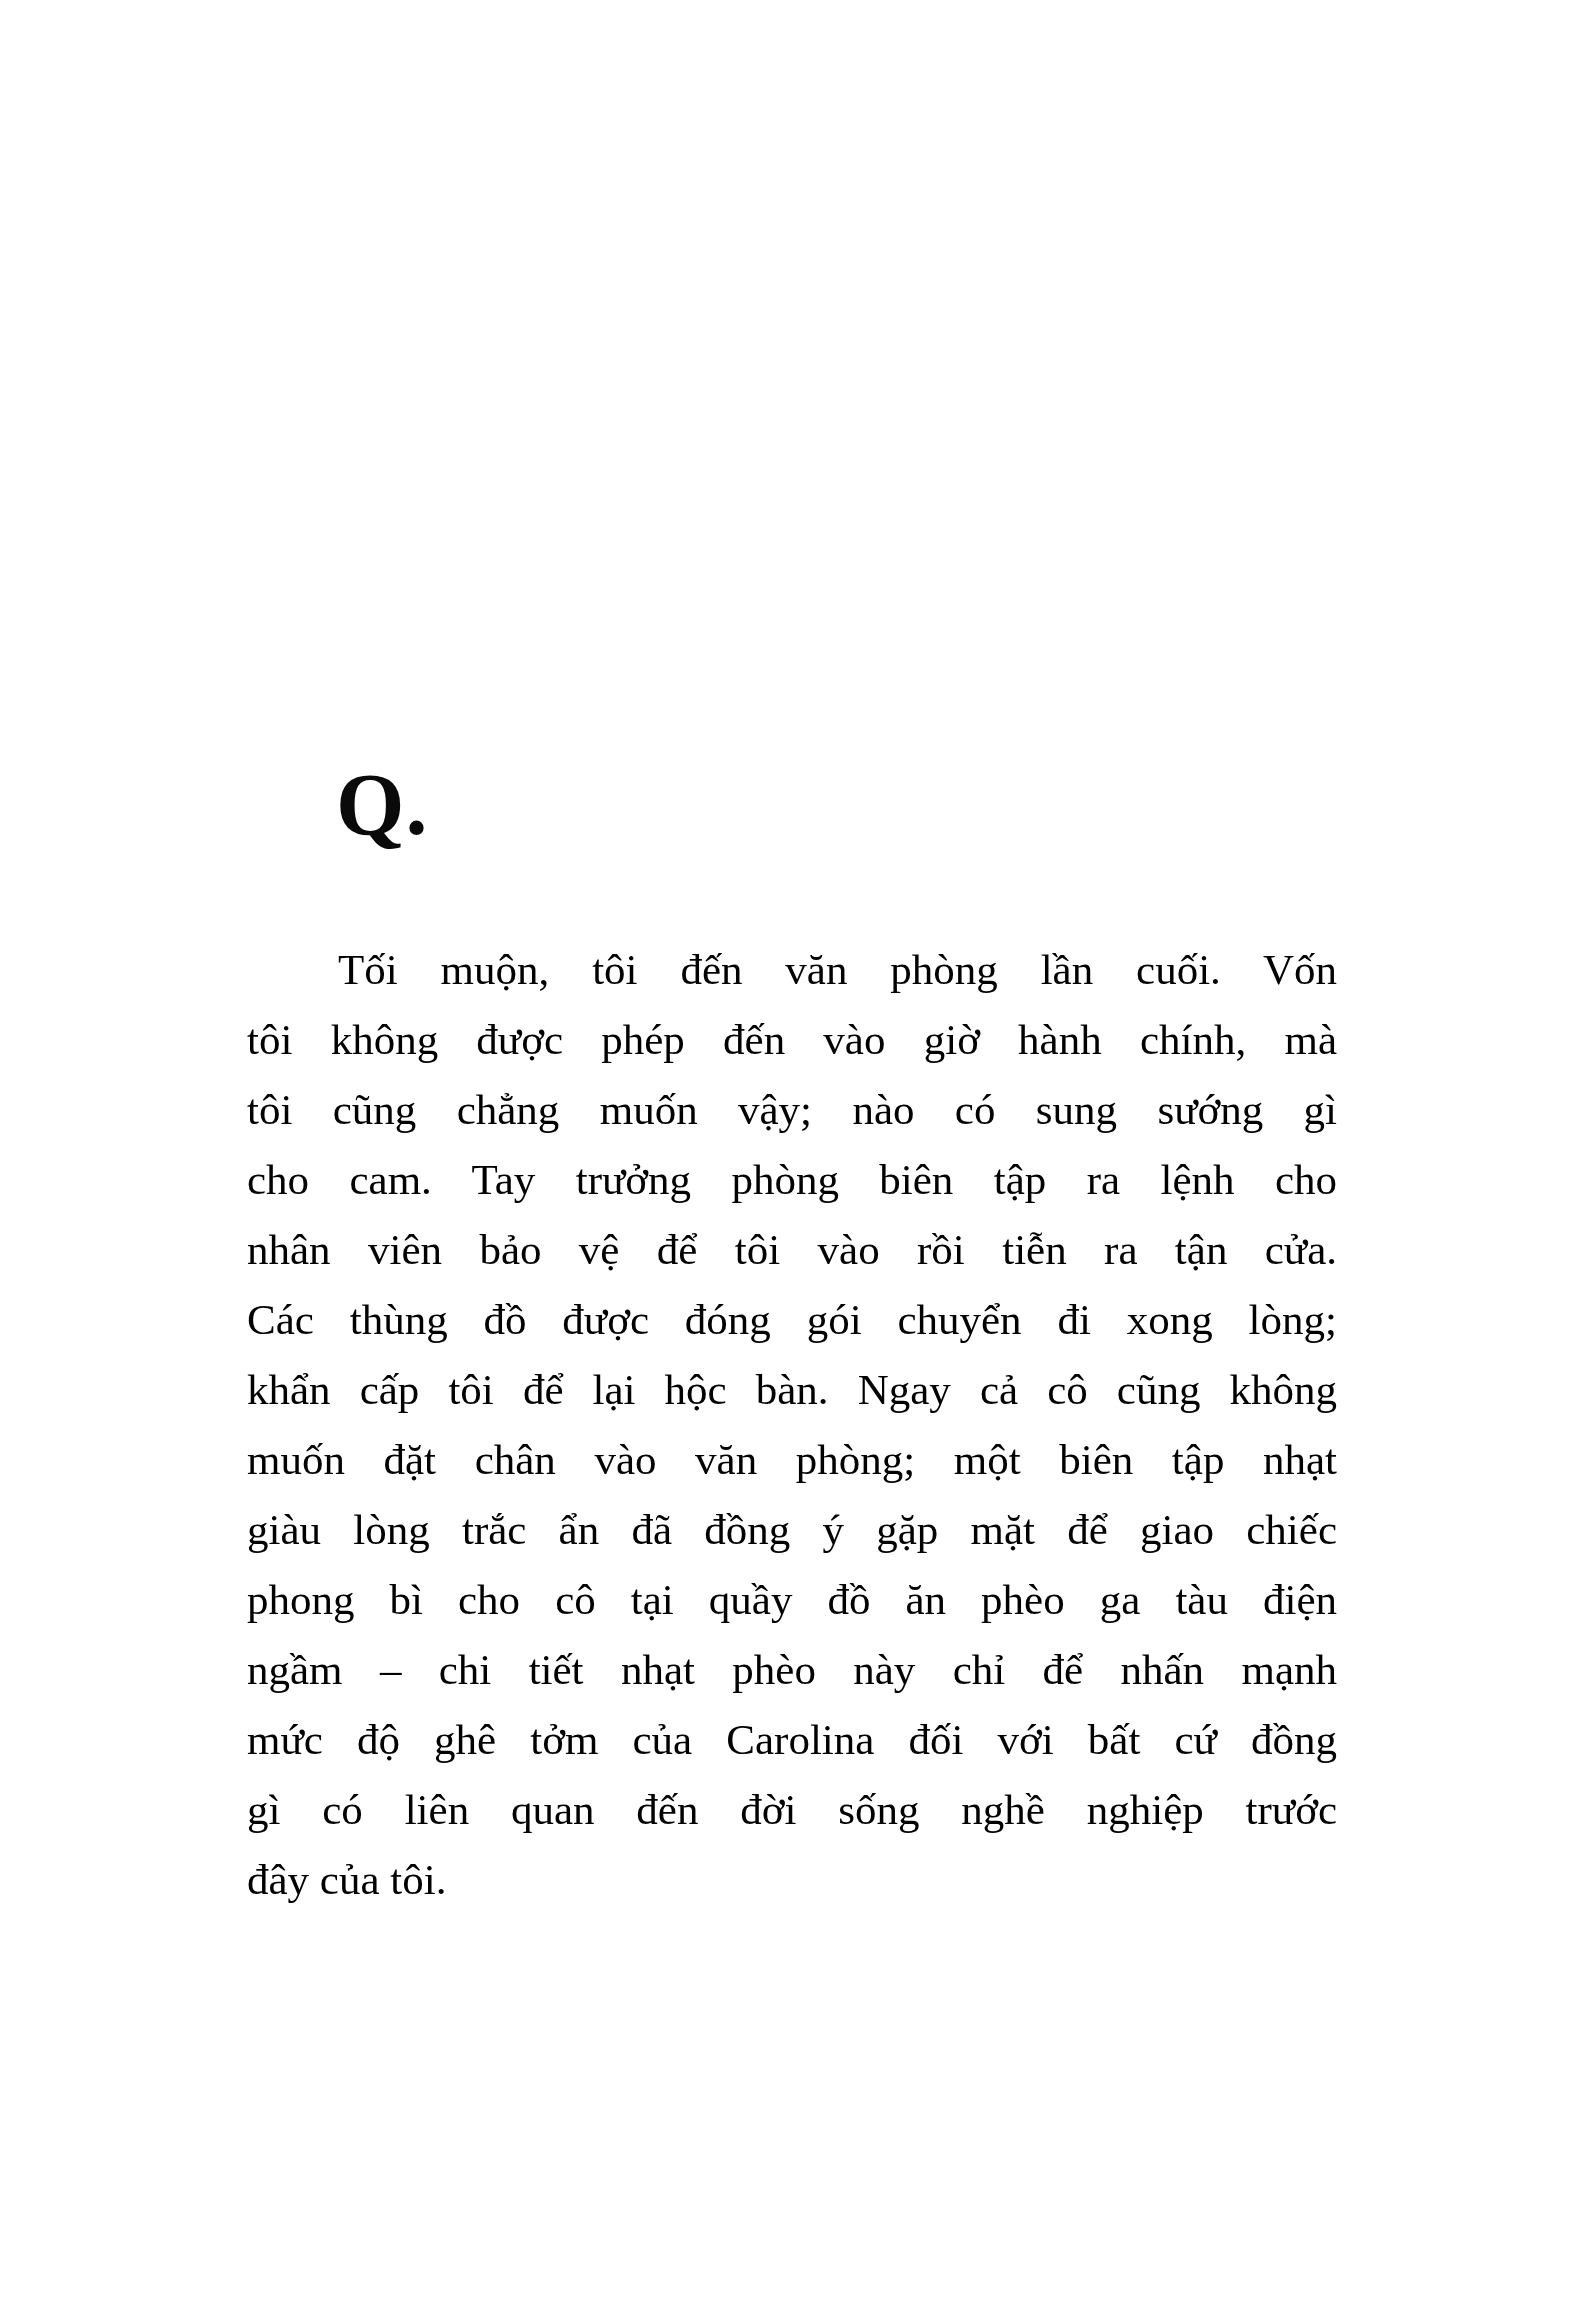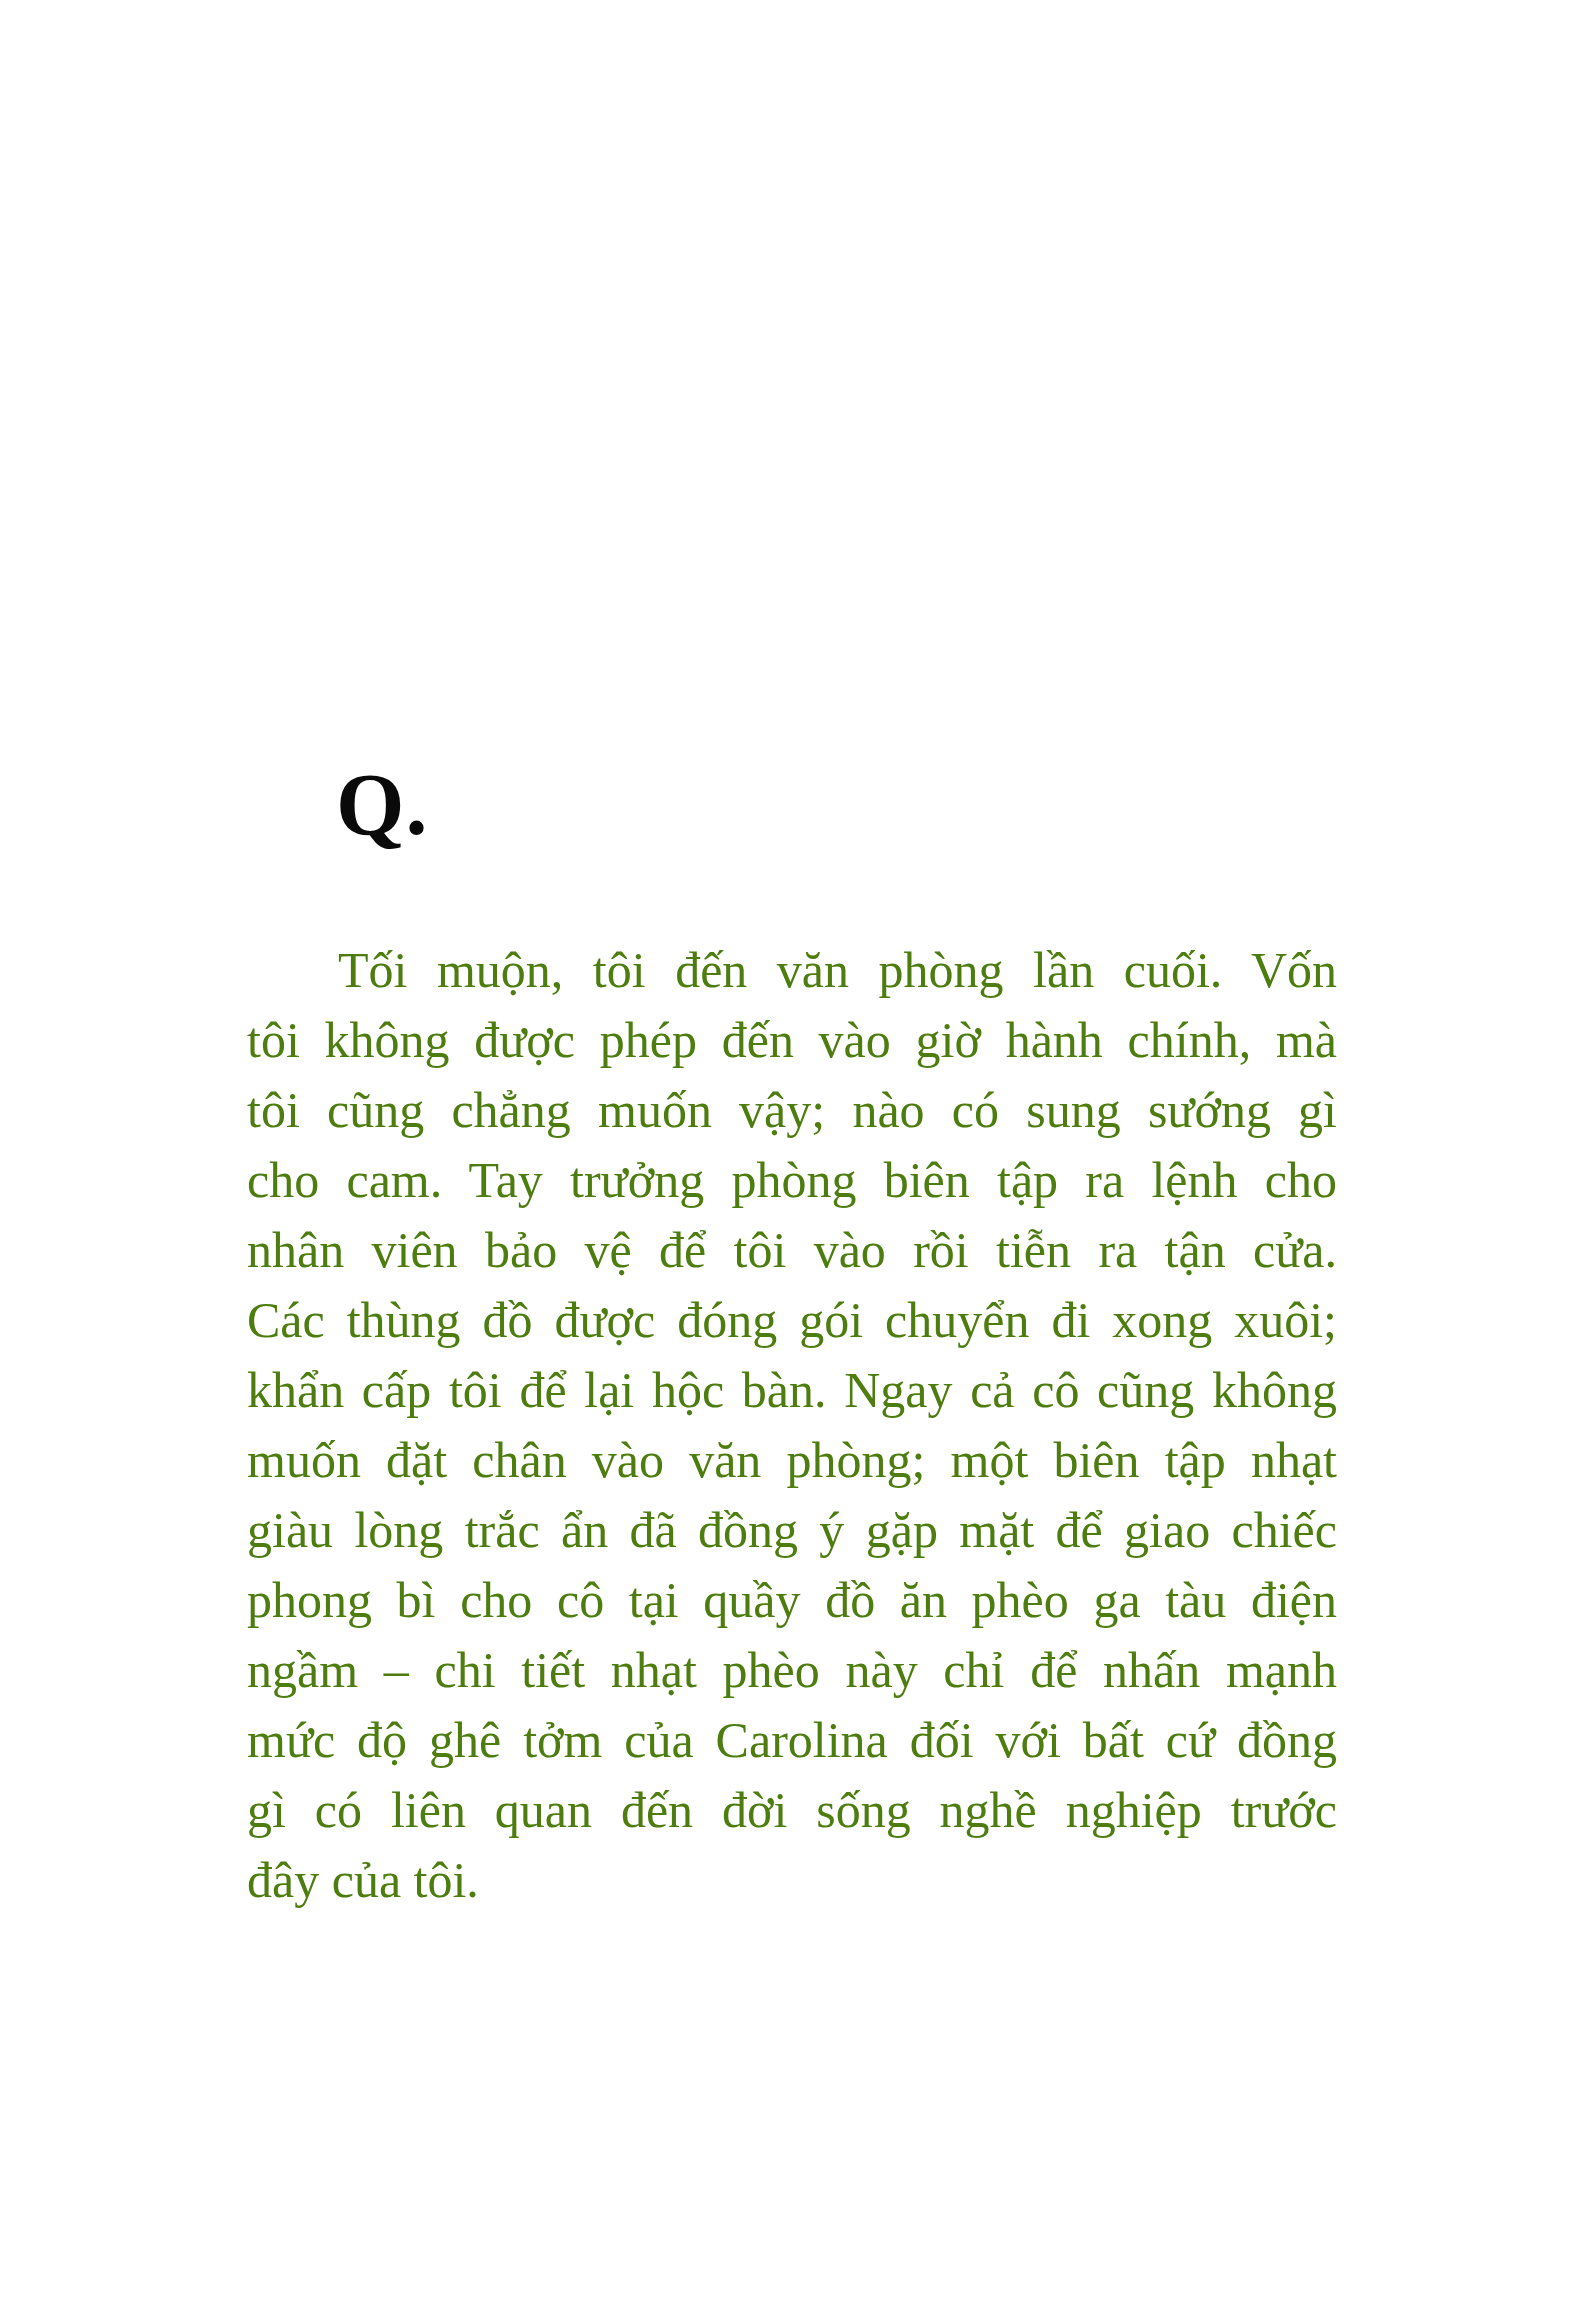--- a/index.html
+++ b/index.html
@@ -24,23 +24,23 @@
     line-height: 1;
     font-weight: bold;
     letter-spacing: 1px;
     color: #0a0a0a;
   }
   .paragraph {
     position: absolute;
     left: 247px;
     top: 935px;
     width: 1090px;
-    font-size: 50px;
+    font-size: 43px;
     line-height: 70px;
-    color: #4d7c0f;
+    color: #000000;
   }
   .line {
     text-align: justify;
     text-align-last: justify;
     white-space: normal;
   }
   .line:first-child {
     padding-left: 91px;
   }
   .line.last {
@@ -54,21 +54,21 @@
 <body>
 
 <div class="page">
   <div class="chapter-initial">Q.</div>
   <div class="paragraph">
       <div class="line"><span>Tối muộn, tôi đến văn phòng lần cuối. Vốn</span></div>
       <div class="line"><span>tôi không được phép đến vào giờ hành chính, mà</span></div>
       <div class="line"><span>tôi cũng chẳng muốn vậy; nào có sung sướng gì</span></div>
       <div class="line"><span>cho cam. Tay trưởng phòng biên tập ra lệnh cho</span></div>
       <div class="line"><span>nhân viên bảo vệ để tôi vào rồi tiễn ra tận cửa.</span></div>
-      <div class="line"><span>Các thùng đồ được đóng gói chuyển đi xong xuôi;</span></div>
+      <div class="line"><span>Các thùng đồ được đóng gói chuyển đi xong lòng;</span></div>
       <div class="line"><span>khẩn cấp tôi để lại hộc bàn. Ngay cả </span><span class="em">cô</span><span> cũng không</span></div>
       <div class="line"><span>muốn đặt chân vào văn phòng; một biên tập nhạt</span></div>
       <div class="line"><span>giàu lòng trắc ẩn đã đồng ý gặp mặt để giao chiếc</span></div>
       <div class="line"><span>phong bì cho cô tại quầy đồ ăn phèo ga tàu điện</span></div>
       <div class="line"><span>ngầm – chi tiết nhạt phèo này chỉ để nhấn mạnh</span></div>
       <div class="line"><span>mức độ ghê tởm của Carolina đối với bất cứ đồng</span></div>
       <div class="line"><span>gì có liên quan đến đời sống nghề nghiệp trước</span></div>
       <div class="line last"><span>đây của tôi.</span></div>
     </div>
 </div>

